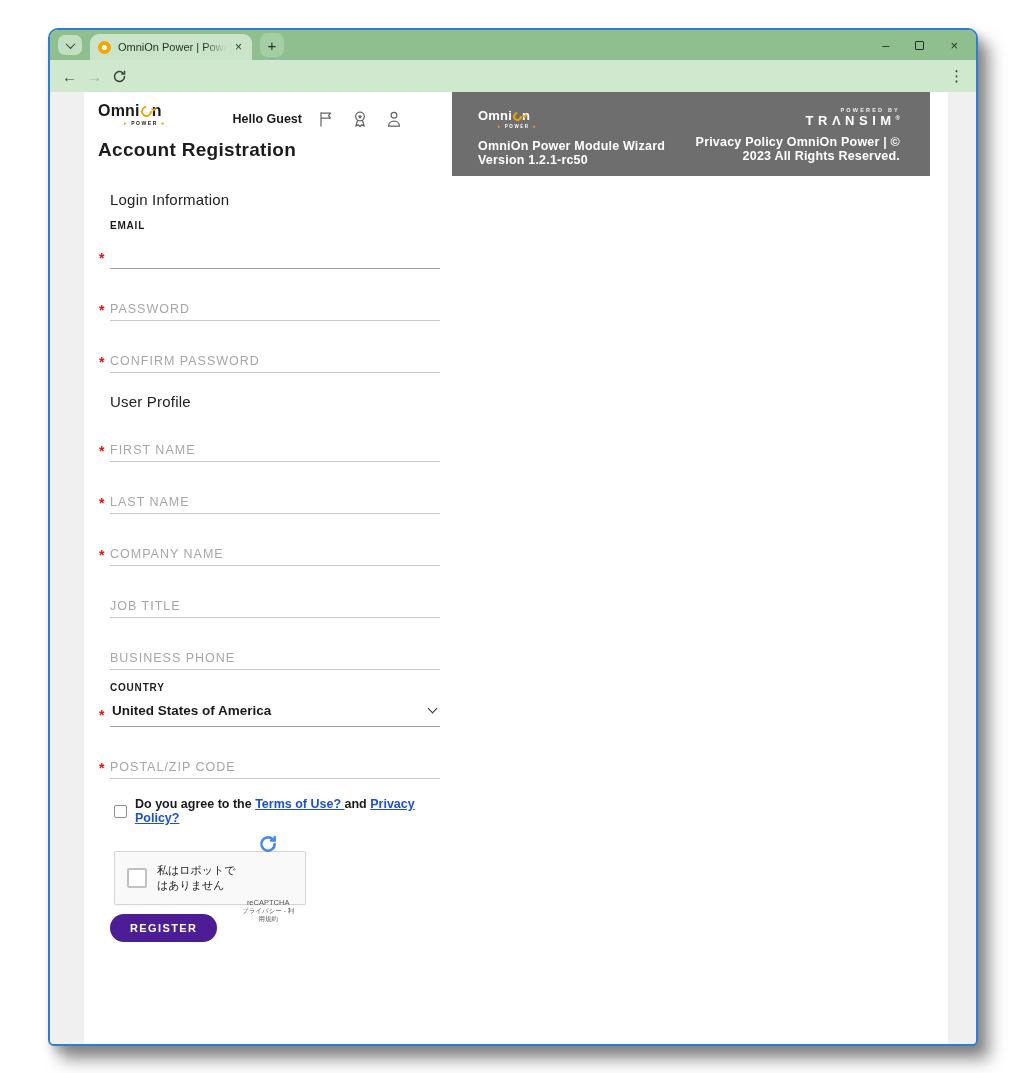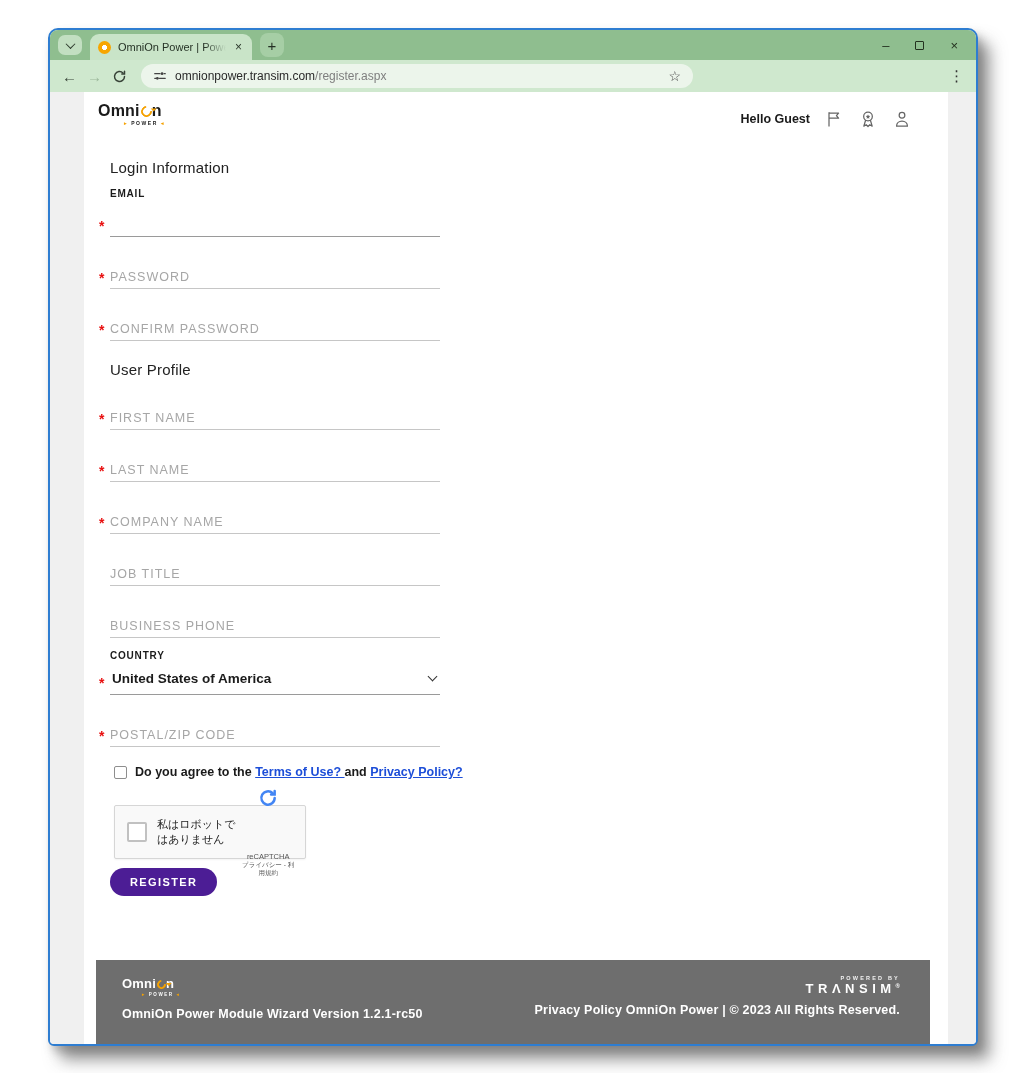--- a/index.html
+++ b/index.html
@@ -40,21 +40,21 @@
     align-items:center; gap:8px; padding:0 12px; margin-left:4px; }
   .siteset{ width:14px; height:14px; flex:0 0 auto; }
   .url{ font-size:12px; color:#2a2a2a; white-space:nowrap; }
   .url .path{ color:#7e7e7e; }
   .star{ margin-left:auto; font-size:14px; color:#444; cursor:pointer; }
   .menu3{ margin-left:auto; font-size:15px; color:#333; cursor:pointer; letter-spacing:0; }
 
   
   .viewport{ height:952px; background:#f0f0f0; overflow:hidden; position:relative; }
   .content{ position:absolute; left:34px; right:28px; top:0; bottom:0; background:#ffffff;
-    display:flex; flex-direction:column; }
+    display:flex; flex-direction:row; }
   .main{ flex:1; padding:11px 0 0 14px; }
 
   
   .site-header{ display:flex; align-items:flex-start; justify-content:space-between; padding-right:36px; }
   .logo{ line-height:1; }
   .logo-text{ font-size:16px; font-weight:bold; color:#1a1a1a; letter-spacing:.2px; }
   .ring{ display:inline-block; width:11px; height:11px; border:2.6px solid #f5a100; border-radius:50%;
     border-top-color:transparent; transform:rotate(40deg); margin:0 0 -1px 1px; position:relative; }
   .ring::after{ content:""; position:absolute; top:-4px; left:6px; border:3.5px solid transparent;
     border-left-color:#f5a100; transform:rotate(50deg); }
@@ -145,29 +145,20 @@
     </div>
   </div>
 
   <div class="toolbar">
     <span class="navbtn">←</span>
     <span class="navbtn disabled">→</span>
     <svg class="reload-svg" viewBox="0 0 24 24" fill="none" stroke="#374237" stroke-width="2.4" stroke-linecap="round">
       <path d="M20 12a8 8 0 1 1-2.4-5.7"></path>
         <path d="M20 3.5v4.3h-4.3"></path>
     </svg>
-    <div class="urlpill">
-      <svg class="siteset" viewBox="0 0 24 24" fill="none" stroke="#444" stroke-width="2.2" stroke-linecap="round">
-        <path d="M3 8h9M19 8h2M3 16h2M11 16h10"></path>
-        <circle cx="15.5" cy="8" r="2.4" fill="#444" stroke="none"></circle>
-        <circle cx="7.5" cy="16" r="2.4" fill="#444" stroke="none"></circle>
-      </svg>
-      <span class="url"><span>omnionpower.transim.com</span><span class="path">/register.aspx</span></span>
-      <span class="star">☆</span>
-    </div>
     <span class="menu3">⋮</span>
   </div>
 
   <div class="viewport">
     <div class="content">
       <div class="main">
 
         
         <div class="site-header">
           <div class="logo">
@@ -185,20 +176,21 @@
               <path d="M9.2 13.2 7 20.5l2.8-1.6L12 21l2.2-2.1 2.8 1.6-2.2-7.3"></path>
               <path d="M12 6.6l.8 1.6 1.8.3-1.3 1.3.3 1.8-1.6-.8-1.6.8.3-1.8-1.3-1.3 1.8-.3z" fill="#666" stroke="none"></path>
             </svg>
             <svg class="hicon" viewBox="0 0 24 24" fill="none" stroke="#666" stroke-width="1.5" stroke-linecap="round">
               <circle cx="12" cy="7.5" r="3.4"></circle>
                 <path d="M5.5 20.5c0-3.7 2.9-6 6.5-6s6.5 2.3 6.5 6z"></path>
             </svg>
           </div>
         </div>
 
+        <div class="page-title">Account Registration</div>
 
         
         <div class="section-title">Login Information</div>
 
         <div class="field f-email">
           <div class="float-label">EMAIL</div>
           <span class="req">*</span>
           <input class="txt-input" style="">
         </div>
 

